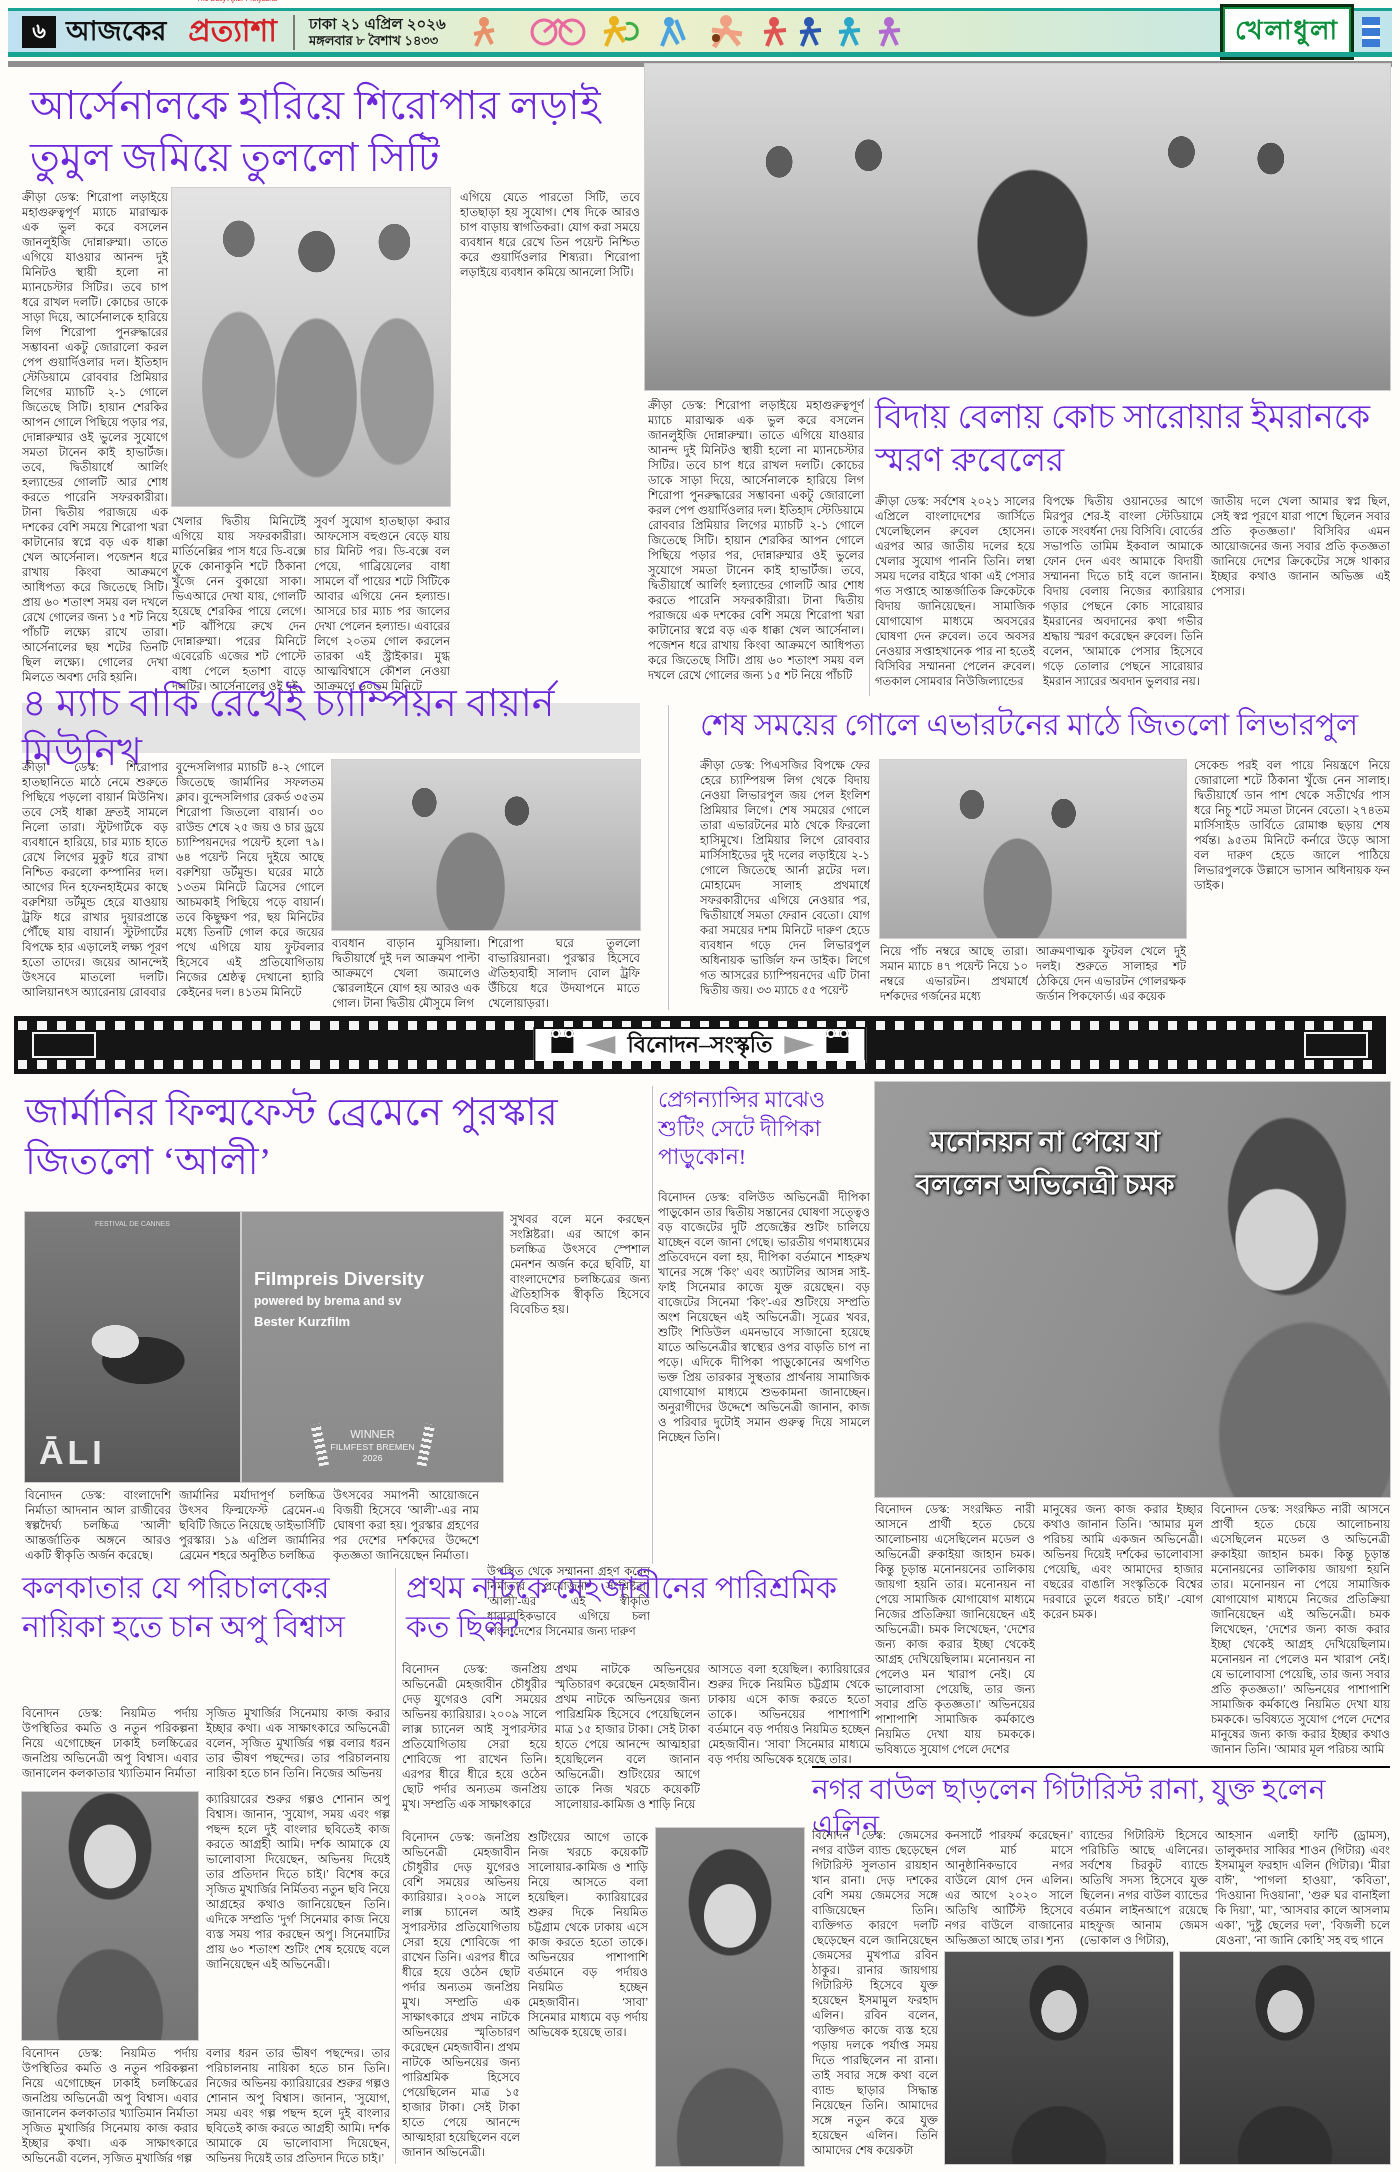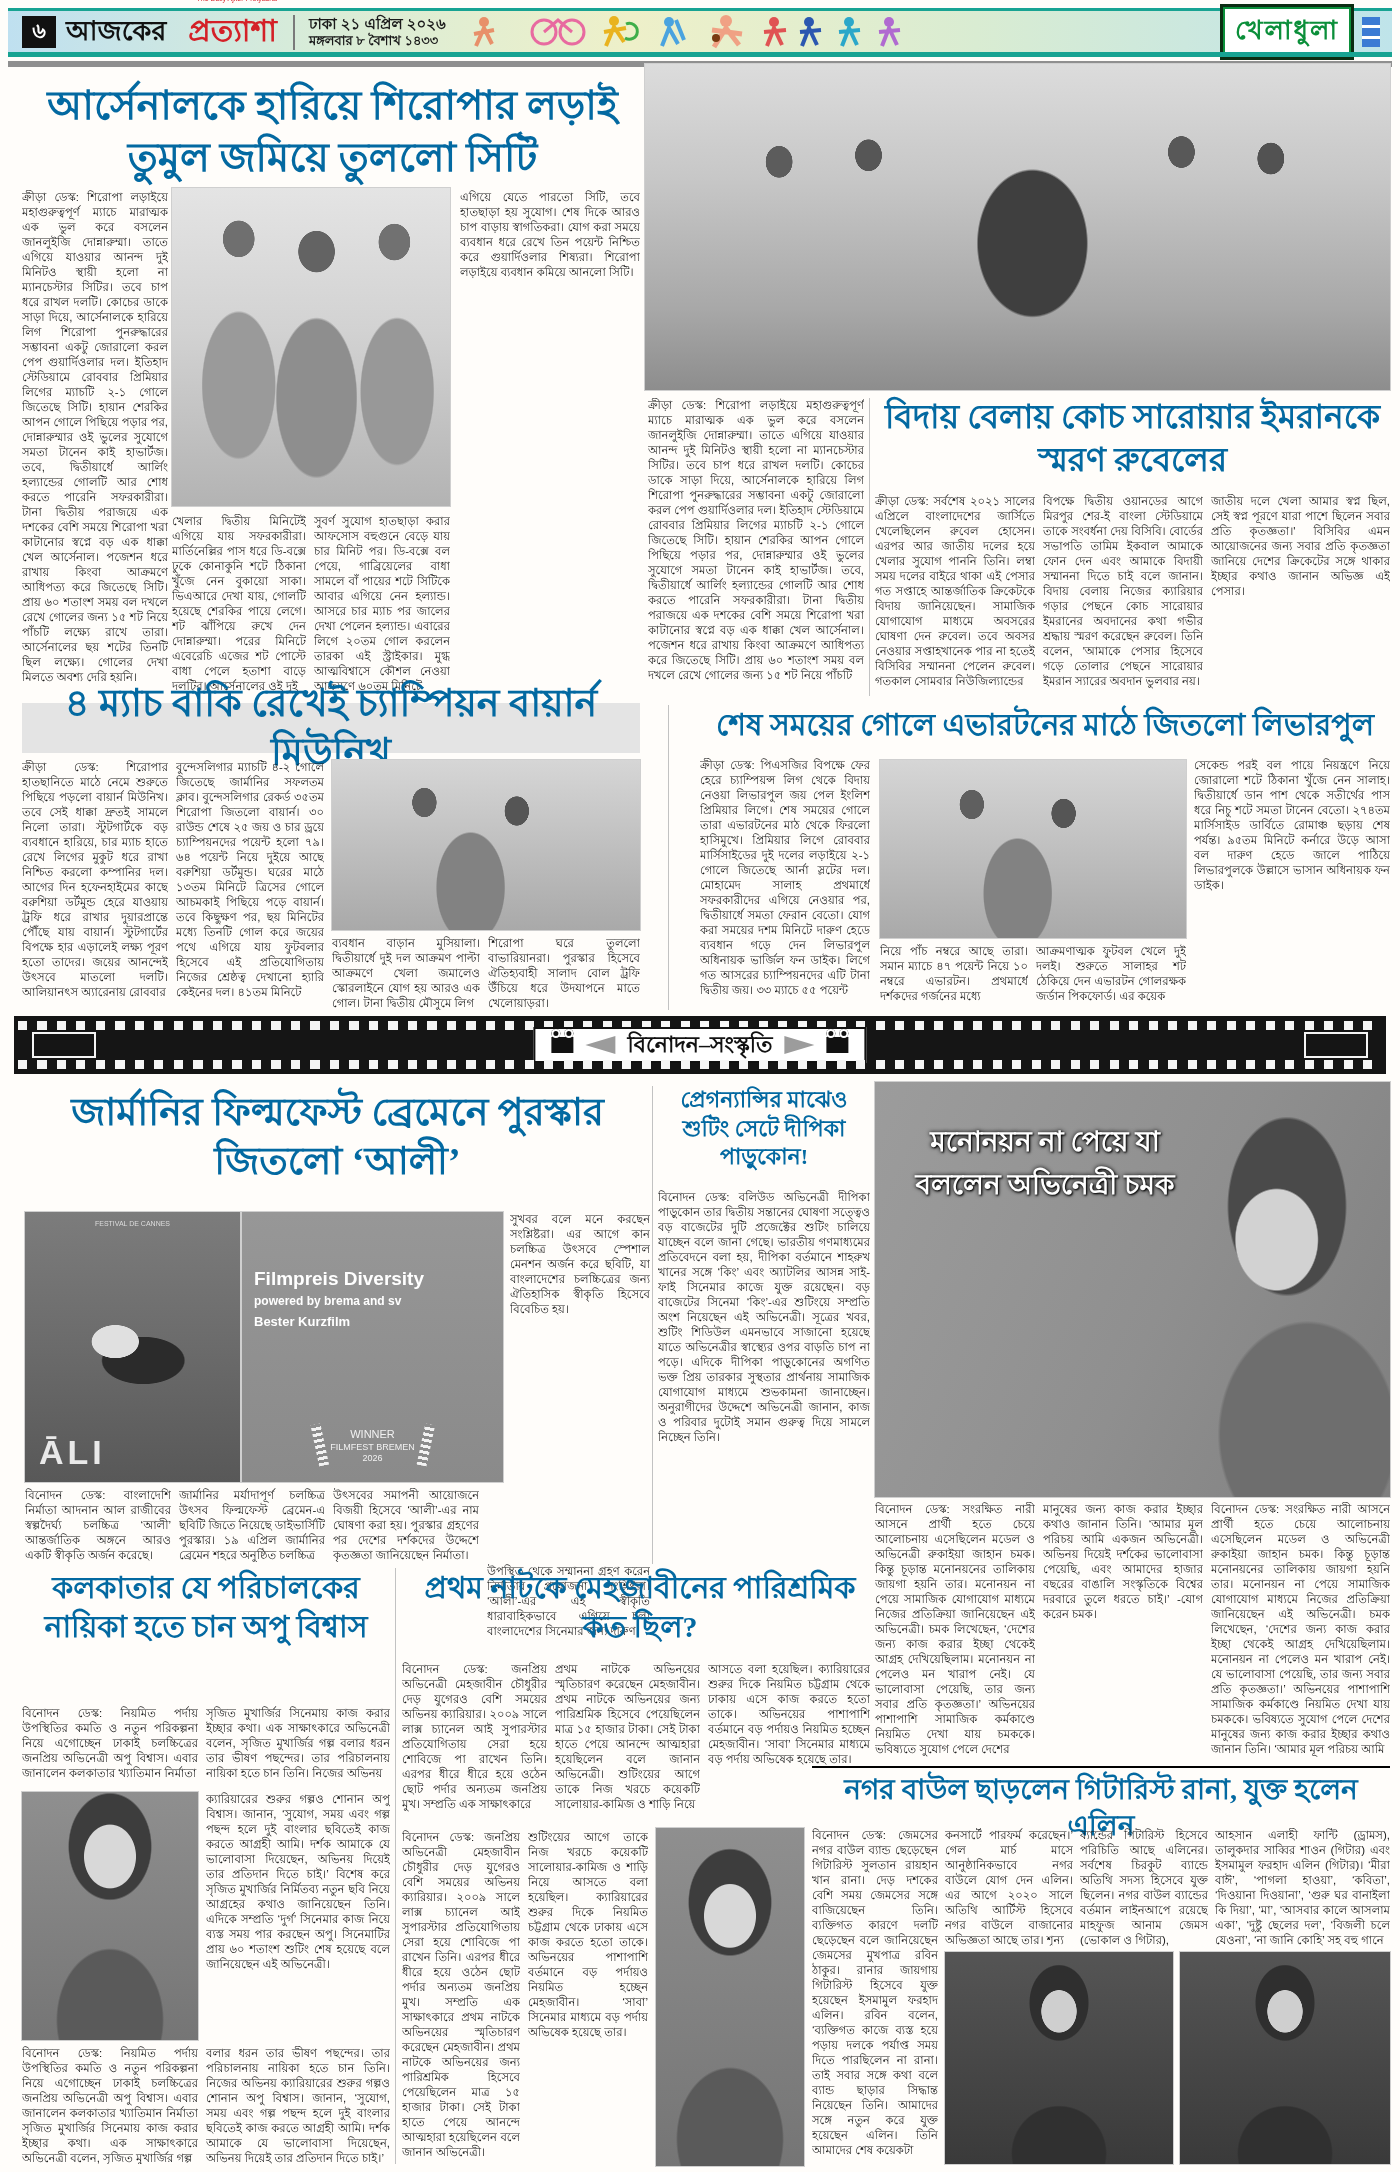--- a/index.html
+++ b/index.html
@@ -21,22 +21,22 @@
   .datebox .d1{font-weight:700;font-size:15px;}
   .datebox .d2{font-weight:700;font-size:13px;}
   .sporticons{margin-left:18px;flex:1;height:38px;display:flex;align-items:center;gap:14px;overflow:hidden;}
   .sect{display:flex;align-items:center;margin-right:12px;border-radius:17px;}
   .sect-frame{background:#0c2d12;padding:3px;}
   .sect-inner{background:#fff;border:2px solid #0b8f3a;padding:1px 10px;
     font:700 26px "Liberation Serif","DejaVu Serif",serif;color:#0b8f3a;letter-spacing:2px;}
   .checker{width:18px;height:30px;margin-left:8px;
     background:repeating-linear-gradient(0deg,#3b7bd4 0 8px,#fff 8px 11px);}
   
-  .hl{position:absolute;font-family:"Liberation Serif","DejaVu Serif",serif;font-weight:700;
-      color:#0369a1;text-align:center;line-height:1.3;}
+  .hl{position:absolute;font-family:"Liberation Serif","DejaVu Serif",serif;font-weight:400;
+      color:#6d28d9;text-align:left;line-height:1.3;}
   .hl-bar{background:#e4e4e4;display:flex;align-items:center;justify-content:center;}
   
   .col{position:absolute;font-size:11.5px;line-height:15px;text-align:justify;overflow:hidden;
        word-break:break-word;}
   .vrule{position:absolute;width:1px;background:#c2c2c2;}
   .hrule{position:absolute;height:2px;background:#000;}
   
   .photo{position:absolute;overflow:hidden;background:#b5b5b5;outline:1px solid #cfcfcf;}
   .ph-city{background:
     radial-gradient(ellipse 26px 30px at 24% 16%,#6f6f6f 60%,transparent 62%),

